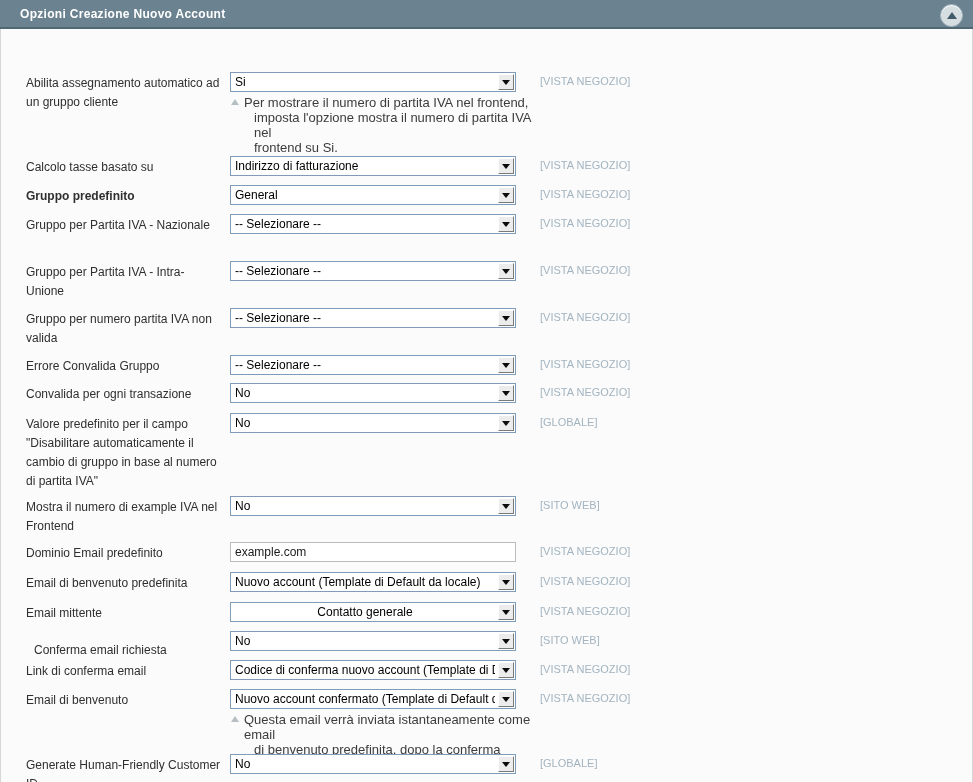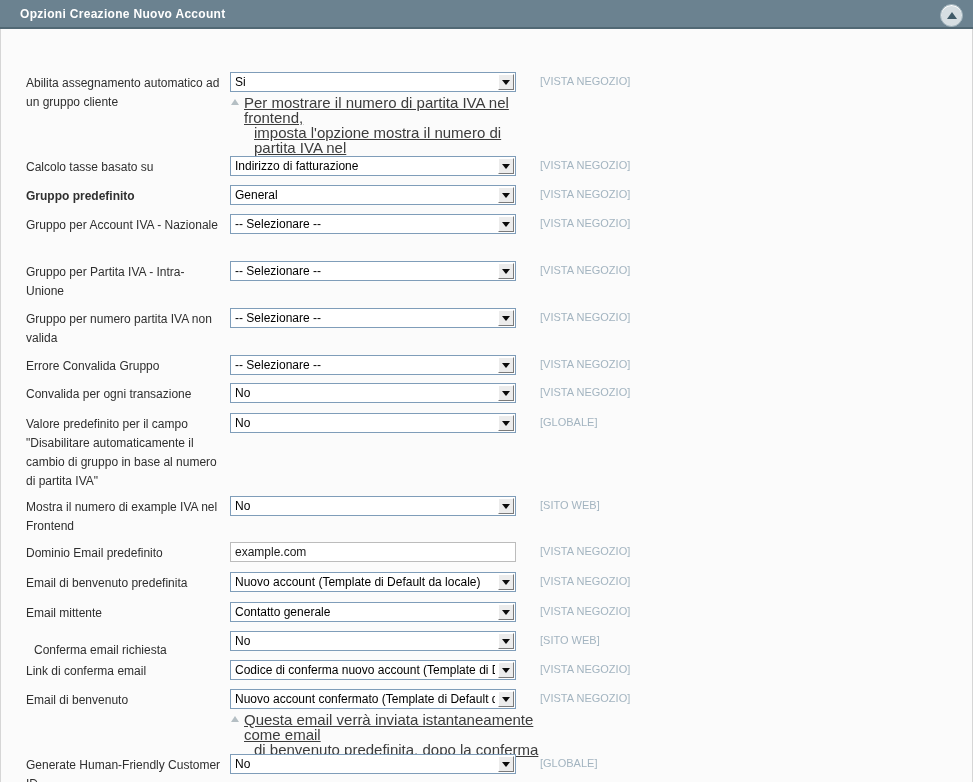--- a/index.html
+++ b/index.html
@@ -169,24 +169,23 @@
     white-space: nowrap;
     line-height: 19px;
   }
 
   
   .hint {
     position: relative;
     margin-top: 3px;
     padding-left: 14px;
     width: 300px;
-    font-size: 15px;
+    font-size: 13px;
     line-height: 15px;
     color: #3c3c3c;
-    text-decoration: underline;
   }
   .hint .hint-bullet {
     position: absolute;
     left: 1px;
     top: 4px;
     width: 0; height: 0;
     border-left: 4px solid transparent;
     border-right: 4px solid transparent;
     border-bottom: 6px solid #b5bfc4;
   }
@@ -242,21 +241,21 @@
           <div class="wselect">
             <span class="wsel-text">General</span>
             <span class="wsel-btn">
               <span class="tri-down"></span>
             </span>
           </div>
         </div>
         <div class="scope" style="top: -2px;">[VISTA NEGOZIO]</div>
       </div>
       <div class="row" style="top: 187px;">
-        <div class="row-label" style="top: 0px;">Gruppo per Account IVA - Nazionale</div>
+        <div class="row-label" style="top: 0px;">Gruppo per Partita IVA - Nazionale</div>
         <div class="control-area" style="top: -2px;">
           <div class="wselect">
             <span class="wsel-text">-- Selezionare --</span>
             <span class="wsel-btn">
               <span class="tri-down"></span>
             </span>
           </div>
         </div>
         <div class="scope" style="top: -2px;">[VISTA NEGOZIO]</div>
       </div>
@@ -346,21 +345,21 @@
             <span class="wsel-text">Nuovo account (Template di Default da locale)</span>
             <span class="wsel-btn">
               <span class="tri-down"></span>
             </span>
           </div>
         </div>
         <div class="scope" style="top: -2px;">[VISTA NEGOZIO]</div>
       </div>
       <div class="row" style="top: 575px;">
         <div class="row-label" style="top: 0px;">Email mittente</div>
-        <div class="control-area" style="top: -2px;">
+        <div class="control-area" style="top: -2px; text-align: center;">
           <div class="wselect">
             <span class="wsel-text">Contatto generale</span>
             <span class="wsel-btn">
               <span class="tri-down"></span>
             </span>
           </div>
         </div>
         <div class="scope" style="top: -2px;">[VISTA NEGOZIO]</div>
       </div>
       <div class="row" style="top: 604px;">

